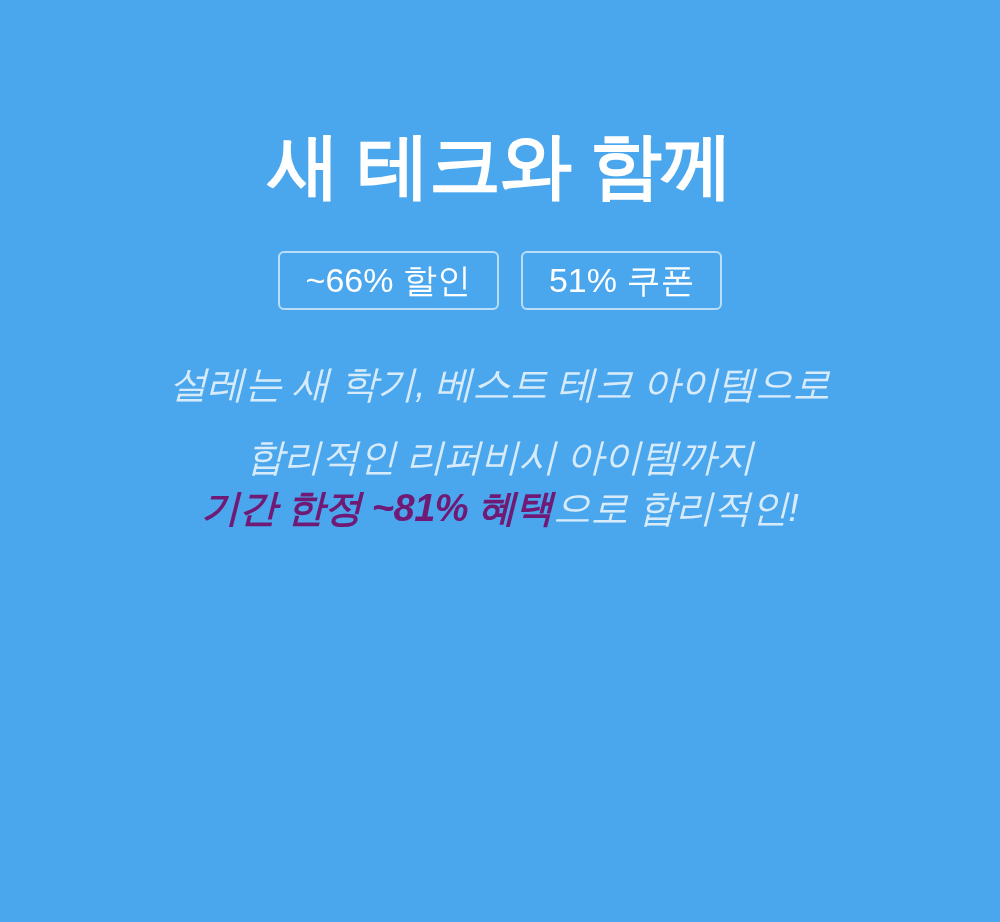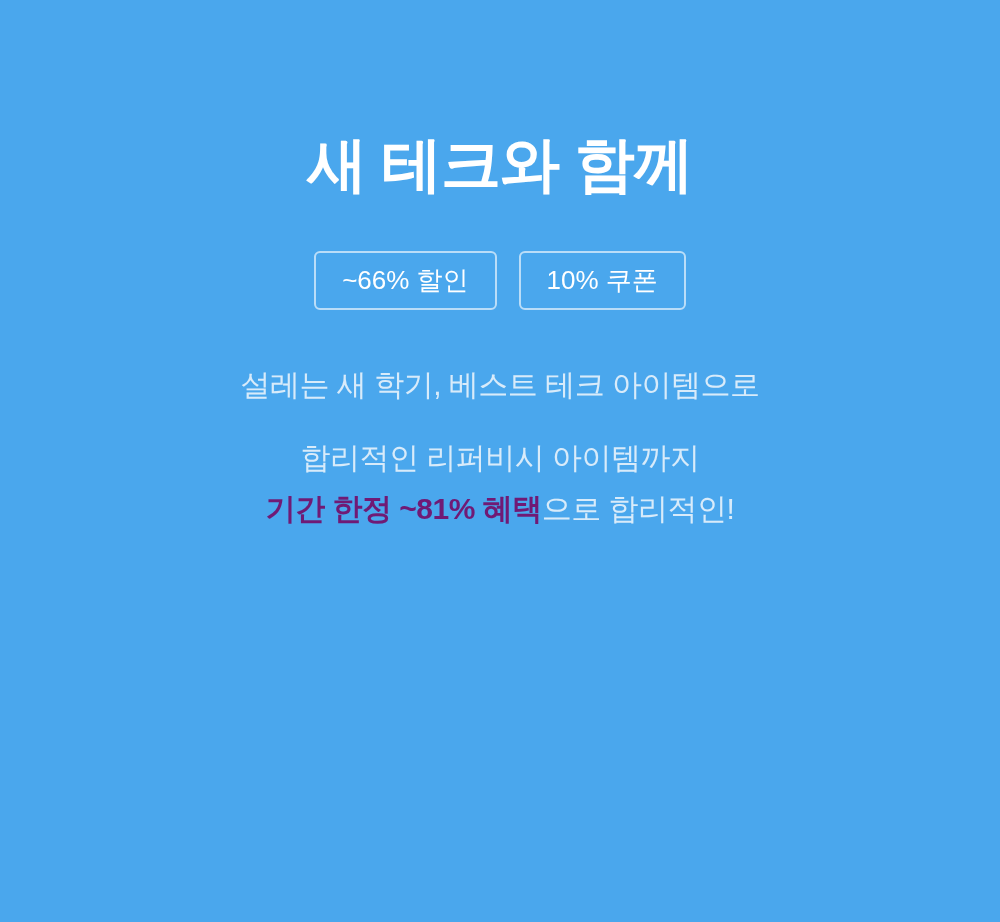--- a/index.html
+++ b/index.html
@@ -15,54 +15,55 @@
   }
   .banner {
     width: 1000px;
     height: 922px;
     box-sizing: border-box;
     padding-top: 120px;
     text-align: center;
   }
   .title {
     margin: 0;
-    font-size: 60px;
+    font-size: 72px;
     line-height: 90px;
     font-weight: 800;
     letter-spacing: -1px;
     color: #FFFFFF;
   }
   .title .line {
     display: block;
   }
   .badges {
     margin-top: 41px;
     display: flex;
     justify-content: center;
     gap: 22px;
   }
   .badge {
     display: inline-block;
     box-sizing: border-box;
     padding: 10px 26px;
-    font-size: 26px;
+    font-size: 34px;
     line-height: 35px;
     font-weight: 400;
     color: #FFFFFF;
     border: 2px solid rgba(255, 255, 255, 0.62);
     border-radius: 6px;
     white-space: nowrap;
   }
   .desc {
     margin: 16px;
-    font-size: 30px;
+    font-size: 38px;
     line-height: 51px;
     font-weight: 400;
     letter-spacing: -0.5px;
     color: #D8EBFA;
+    font-style: italic;
   }
   .desc-1 {
     margin-top: 49px;
   }
   .desc-2 {
     margin-top: 22px;
   }
   .desc .line {
     display: block;
   }
@@ -75,21 +76,21 @@
 <body>
 
 <div class="banner">
 
   <h1 class="title">
     <span class="line">새 테크와 함께</span>
   </h1>
 
   <div class="badges">
     <span class="badge">~66% 할인</span>
-    <span class="badge">10% 쿠폰</span>
+    <span class="badge">51% 쿠폰</span>
   </div>
 
   <p class="desc desc-1">
     <span class="line">설레는 새 학기, 베스트 테크 아이템으로</span>
   </p>
 
   <p class="desc desc-2">
     <span class="line">합리적인 리퍼비시 아이템까지</span>
     <span class="line">
       <span class="highlight">기간 한정 ~81% 혜택</span><span>으로 합리적인!</span>

